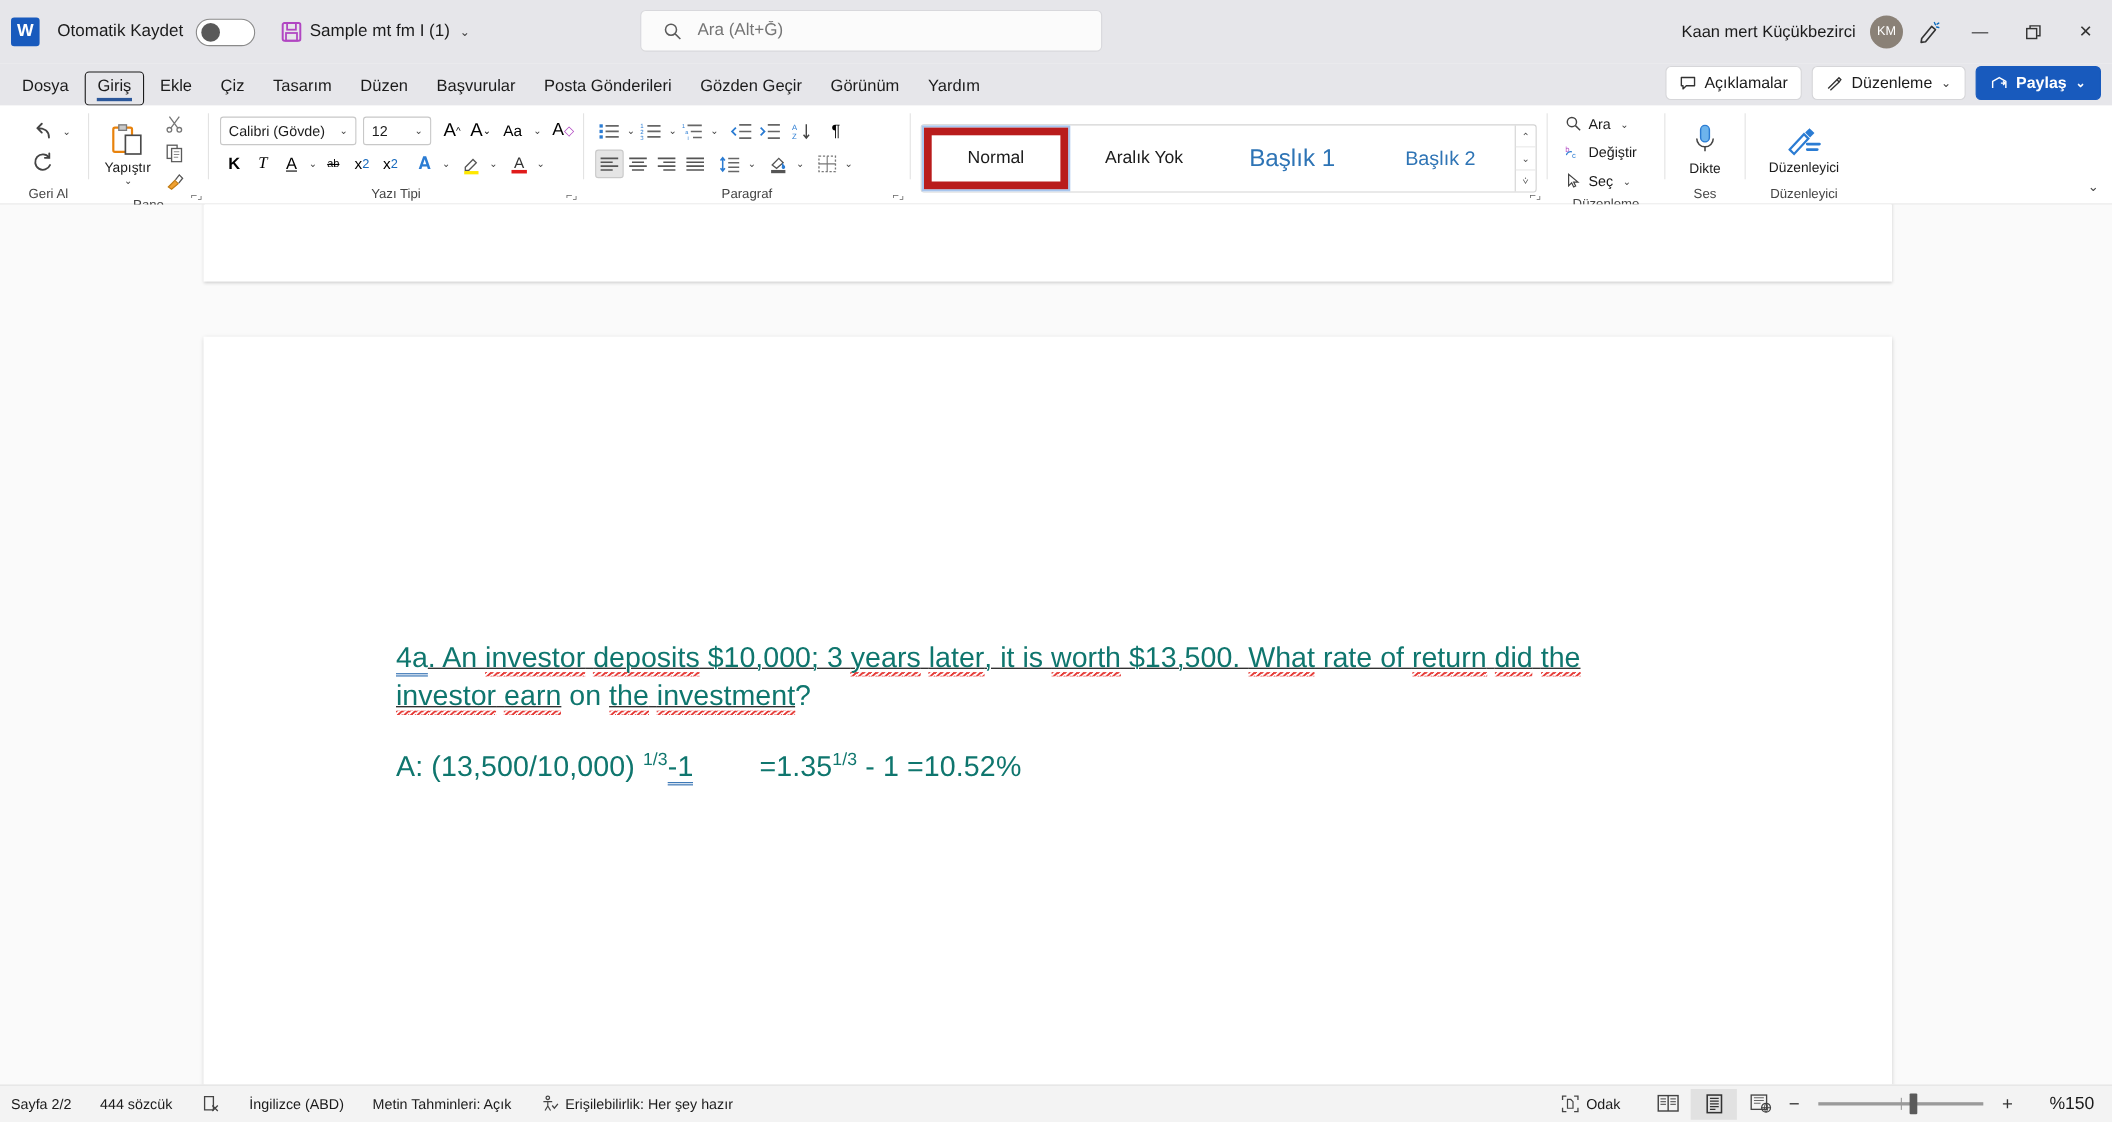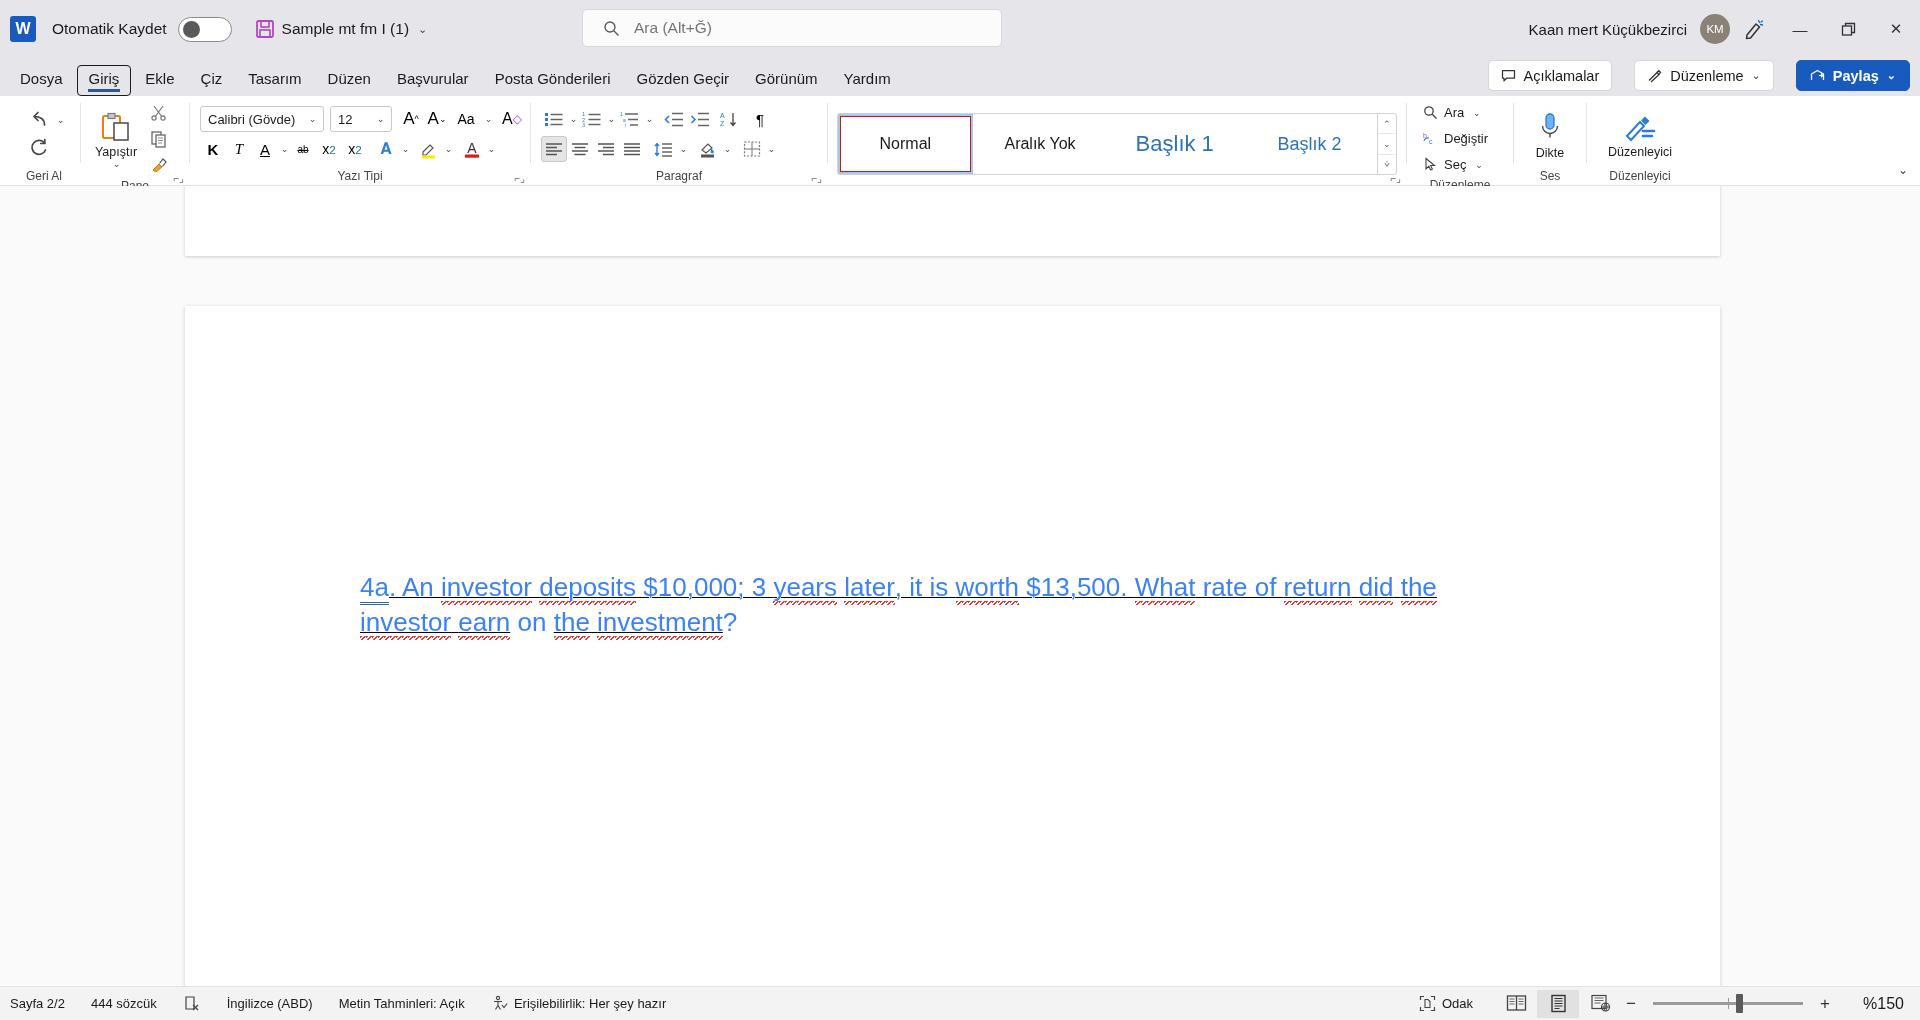--- a/index.html
+++ b/index.html
@@ -114,21 +114,21 @@
     padding: 4px 11px 8px 11px;
   }
   .tab.active::after {
     content: "";
     position: absolute;
     left: 10px; right: 10px; bottom: 3px;
     height: 2.6px; background: #2b579a;
   }
   .tabstrip-right {
     position: absolute; right: 10px; top: 2px;
-    display: flex; align-items: center; gap: 22px;
+    display: flex; align-items: center; gap: 9px;
   }
   .pillbtn {
     height: 31px;
     background: #fff;
     border: 1px solid #d6d6d9;
     border-radius: 5px;
     display: flex; align-items: center; gap: 8px;
     padding: 0 12px;
     font-size: 14.5px; color: #1b1b1b;
     white-space: nowrap;
@@ -200,21 +200,21 @@
     background: #fff;
   }
   .styleitem {
     width: 140px;
     display: flex; align-items: center; justify-content: center;
     font-size: 16px; color: #1b1b1b;
     border: 2px solid transparent;
   }
   .styleitem.sel { border-color: #a8c6ee; background: #fff; }
   .styleitem.sel .inner {
-    border: 1px solid #b91c1c;
+    border: 7px solid #b91c1c;
     width: 100%; height: 100%;
     display:flex; align-items:center; justify-content:center;
   }
   .styleitem.h1 { color: #2e74b5; font-size: 22px; }
   .styleitem.h2 { color: #2e74b5; font-size: 18px; }
   .stylescroll {
     width: 20px; border-left: 1px solid #d3d3d3;
     display: flex; flex-direction: column;
   }
   .stylescroll div {
@@ -249,24 +249,24 @@
   }
   .page {
     position: absolute;
     left: 185px; width: 1535px;
     top: 120px; height: 860px;
     background: #fff;
     box-shadow: 0 1px 4px rgba(0,0,0,.18);
   }
   .doctext {
     position: absolute;
-    left: 175px; top: 264px; width: 1180px;
+    left: 175px; top: 274px; width: 1180px;
     font-family: "Liberation Sans", sans-serif;
     font-size: 26px;
-    color: #3b82f6;
+    color: #0f766e;
     line-height: 1.33;
   }
   .u-sp { text-decoration: underline; text-decoration-color:#000; text-decoration-thickness:1.3px; }
   .sq { position: relative; }
   .sq::after {
     content: "";
     position: absolute; left: 0; right: 0; bottom: -3px;
     height: 4px;
     background-image:
       repeating-linear-gradient(135deg, #e53935 0 1.6px, transparent 1.6px 3.2px);
@@ -715,20 +715,23 @@
 <div class="docarea">
   <div class="page-prev"></div>
   <div class="page">
     <div class="doctext">
       <div>
         <span class="dblblue">4a</span><span class="u-sp">. An </span><span class="u-sp sq">investor</span><span class="u-sp"> </span><span class="u-sp sq">deposits</span><span class="u-sp"> $10,000; 3 </span><span class="u-sp sq">years</span><span class="u-sp"> </span><span class="u-sp sq">later</span><span class="u-sp">, it is </span><span class="u-sp sq">worth</span><span class="u-sp"> $13,500.  </span><span class="u-sp sq">What</span><span class="u-sp"> rate of </span><span class="u-sp sq">return</span><span class="u-sp"> </span><span class="u-sp sq">did</span><span class="u-sp"> </span><span class="u-sp sq">the</span>
         <br>
         <span class="u-sp sq">investor</span><span class="u-sp"> </span><span class="u-sp sq">earn</span><span> on </span><span class="u-sp sq">the</span><span class="u-sp"> </span><span class="u-sp sq">investment</span><span>?</span>
       </div>
 
+      <div class="formula">
+        <span>A: (13,500/10,000) </span><sup>1/3</sup><span class="dblblue">-1</span><span class="gap"></span><span>=1.35</span><sup>1/3</sup><span> - 1  =10.52%</span>
+      </div>
     </div>
   </div>
 </div>
 
 <div class="statusbar">
   <div class="sb-item">Sayfa 2/2</div>
   <div class="sb-item">444 sözcük</div>
   <div class="sb-item">
     <svg width="18" height="18" viewBox="0 0 18 18">
         <path d="M3 2 h8 v12 h-8 Z" fill="none" stroke="#444" stroke-width="1.2"></path>

